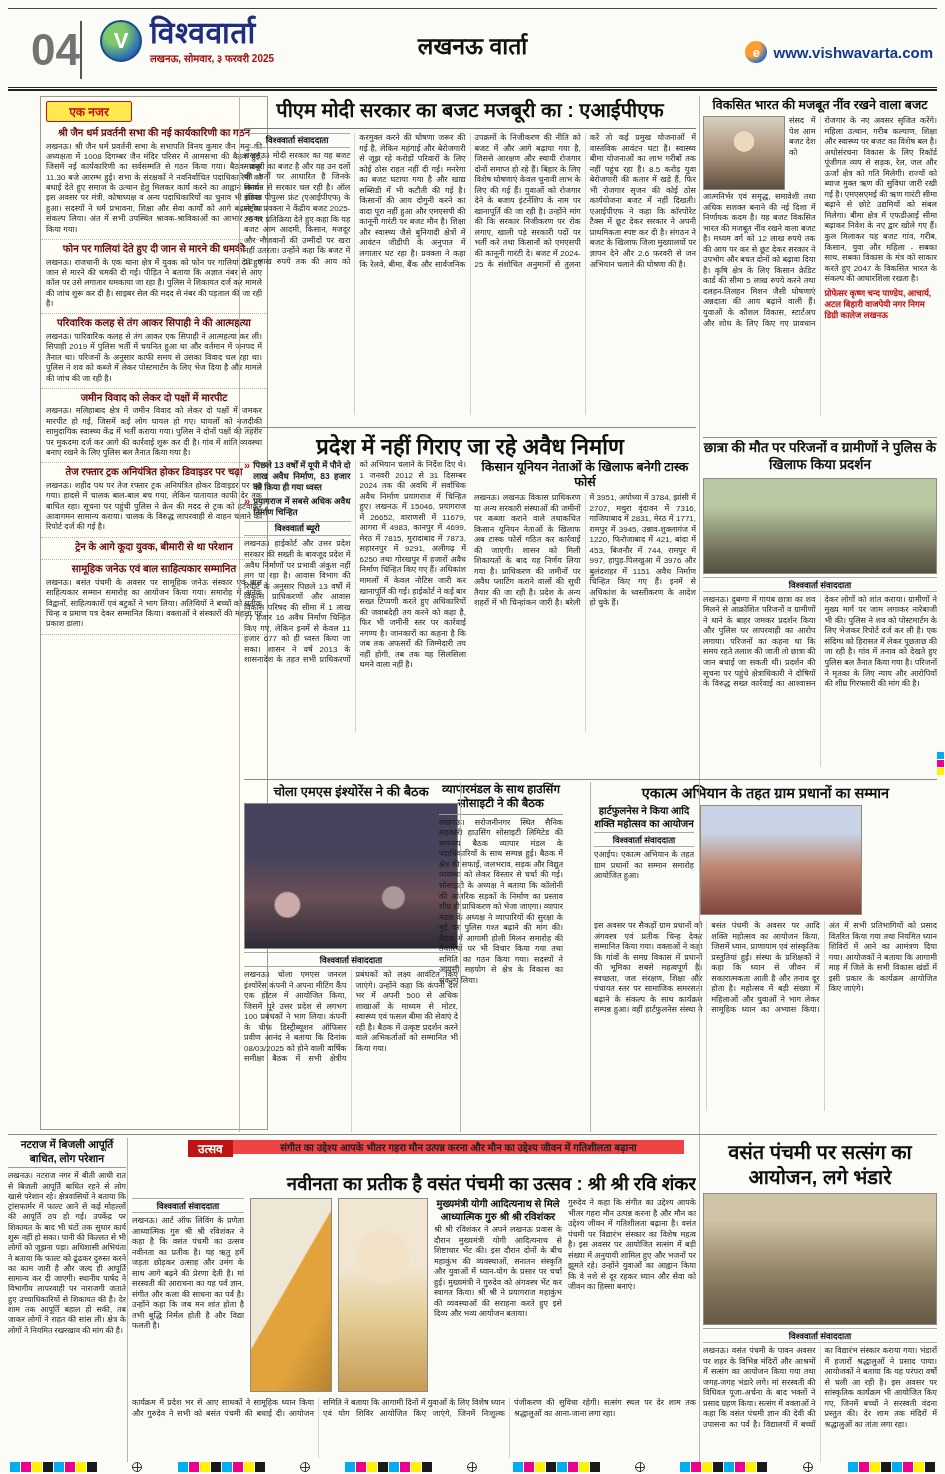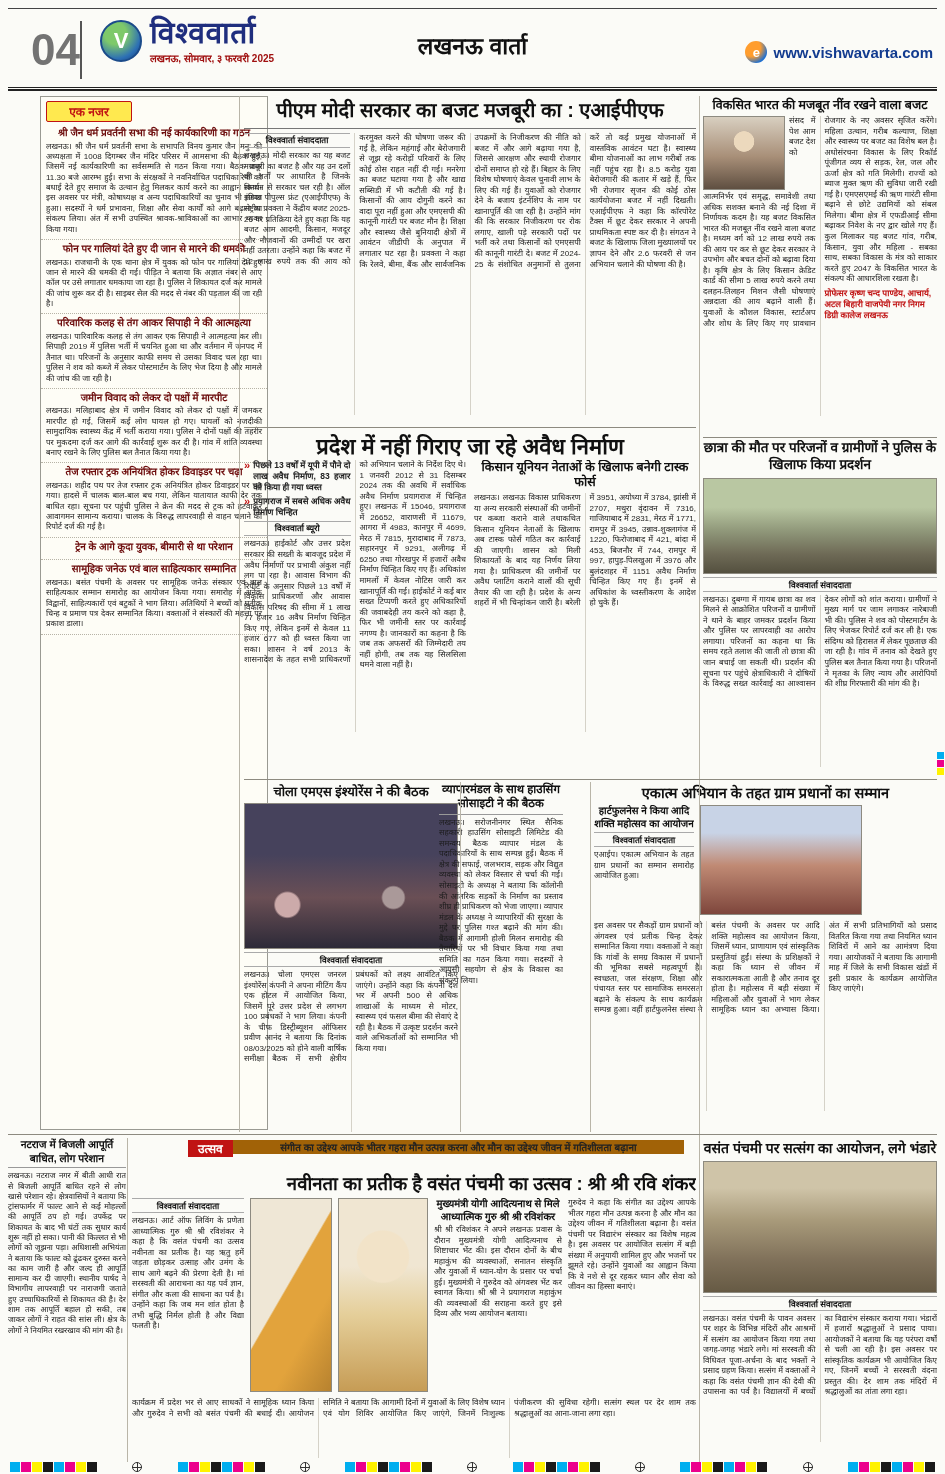--- a/index.html
+++ b/index.html
@@ -86,30 +86,30 @@
   .ekatm-top .ecol { overflow:hidden; height:112px; }
   .ekatm .cols { height:190px; }
 
   
   .natraj { left:8px; top:1138px; width:118px; height:324px; }
   .natraj h3 { font-size:10.5px; line-height:1.3; text-align:center; border-bottom:1px solid #999; padding-bottom:2px; margin-bottom:3px; }
   .natraj p { font-size:7.8px; line-height:1.32; text-align:justify; }
 
   .utsav { left:188px; top:1140px; width:496px; height:24px; display:flex; align-items:flex-start; }
   .utsav-label { background:#c01313; color:#fff; font-weight:bold; font-size:12px; display:flex; align-items:center; padding:0 10px; }
-  .utsav-quote { flex:1; background:#a16207; font-weight:bold; font-size:10px; color:#222; display:flex; align-items:center; justify-content:center; text-align:center; padding:0 4px; }
+  .utsav-quote { flex:1; background:#ef4444; font-weight:bold; font-size:10px; color:#222; display:flex; align-items:center; justify-content:center; text-align:center; padding:0 4px; }
 
   .basant { left:132px; top:1170px; width:564px; height:292px; }
   .basant h1 { font-size:18.5px; text-align:right; margin-bottom:3px; }
   .basant-row { display:flex; gap:6px; height:196px; }
   .basant-row .bcol { overflow:hidden; }
   .basant-bottom { margin-top:4px; height:60px; overflow:hidden; }
 
   .satsang { left:703px; top:1140px; width:234px; height:322px; }
-  .satsang h2 { font-size:14px; line-height:1.25; text-align:center; }
+  .satsang h2 { font-size:20px; line-height:1.25; text-align:center; }
   .satsang .cols { height:128px; }
 
   
   .vline { position:absolute; width:1px; background:#b9b5a8; }
   .hline { position:absolute; height:1px; background:#8d8a80; }
 
   
   .regbar { position:absolute; left:10px; right:10px; bottom:2px; height:11px; display:flex; justify-content:space-between; align-items:center; }
   .reg-group { display:flex; gap:1px; }
   .reg-chip { width:10px; height:10px; display:inline-block; }

